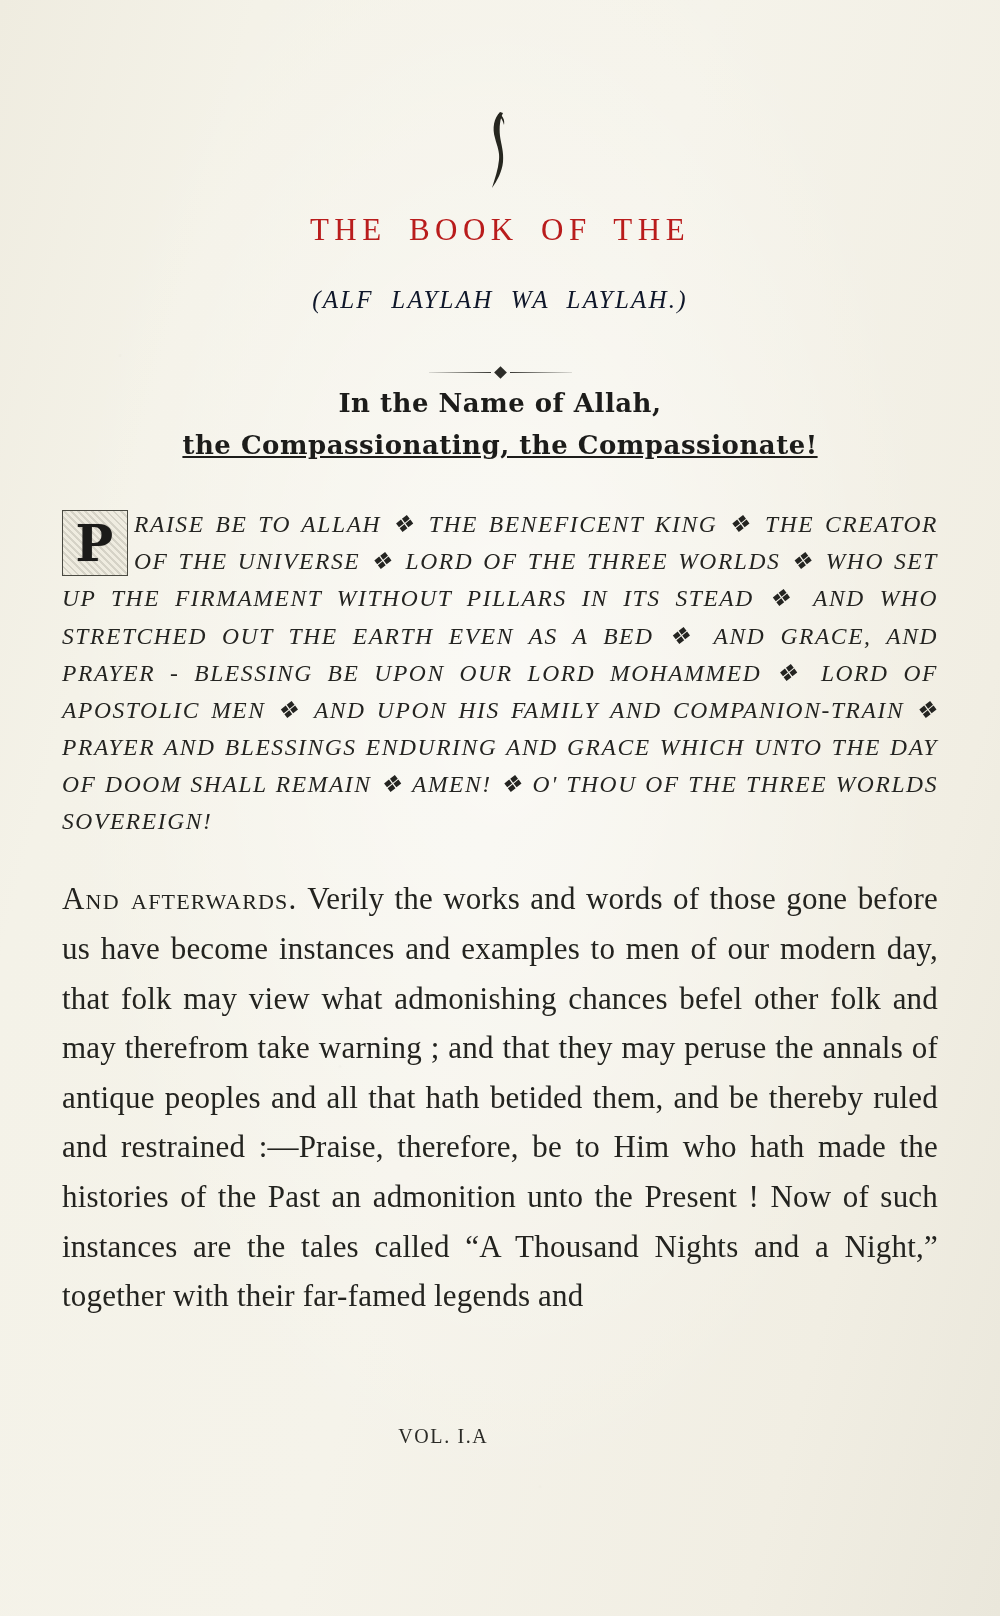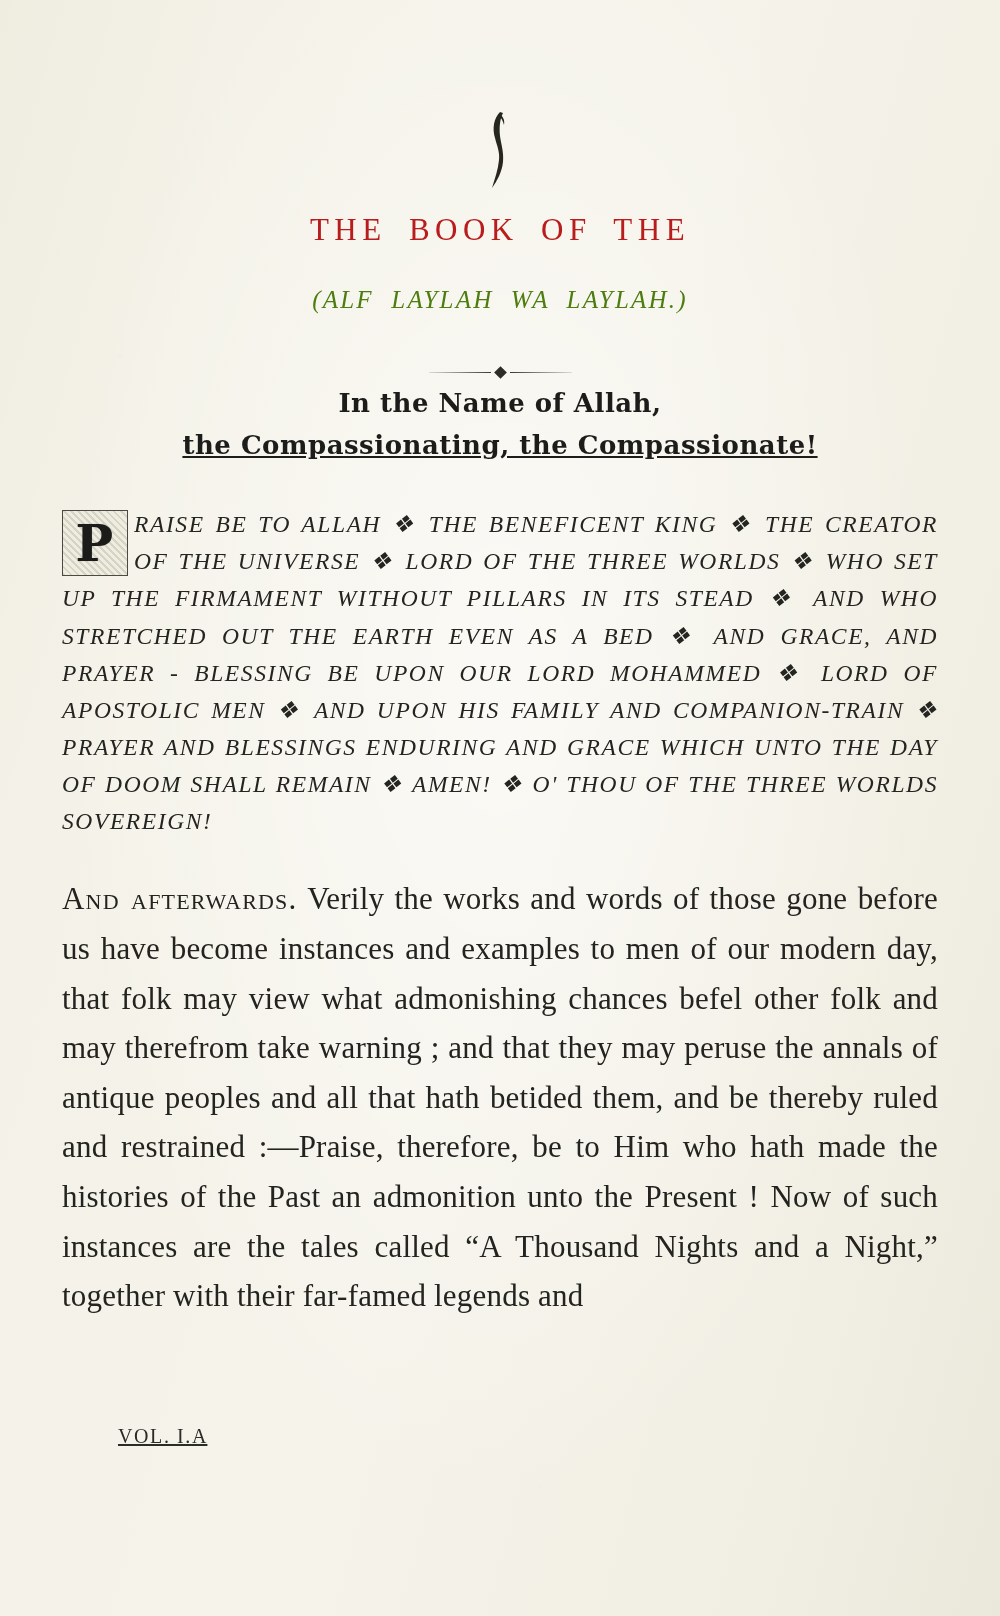--- a/index.html
+++ b/index.html
@@ -69,21 +69,21 @@
     margin-top: 36px;
     color: #1f1f1d;
   }
   .subtitle {
     text-align: center;
     font-style: italic;
     font-size: 25px;
     letter-spacing: 2.2px;
     word-spacing: 9px;
     margin-top: 38px;
-    color: #4d7c0f;
+    color: #0f172a;
   }
 
   
   .rule-wrap {
     margin-top: 48px;
     display: flex;
     justify-content: center;
     align-items: center;
     height: 20px;
   }
@@ -169,25 +169,24 @@
     letter-spacing: 1.2px;
   }
 
   
   .footer {
     position: absolute;
     left: 70px;
     right: 62px;
     bottom: 168px;
     display: flex;
-    justify-content: flex-start;
+    justify-content: center;
     align-items: baseline;
     font-size: 20px;
     color: #2b2b27;
-    text-decoration: underline;
   }
   .footer .vol {
     font-variant: small-caps;
     letter-spacing: 1.6px;
     padding-left: 48px;
   }
   .footer .sig {
     letter-spacing: 1px;
     padding-right: 170px;
   }

